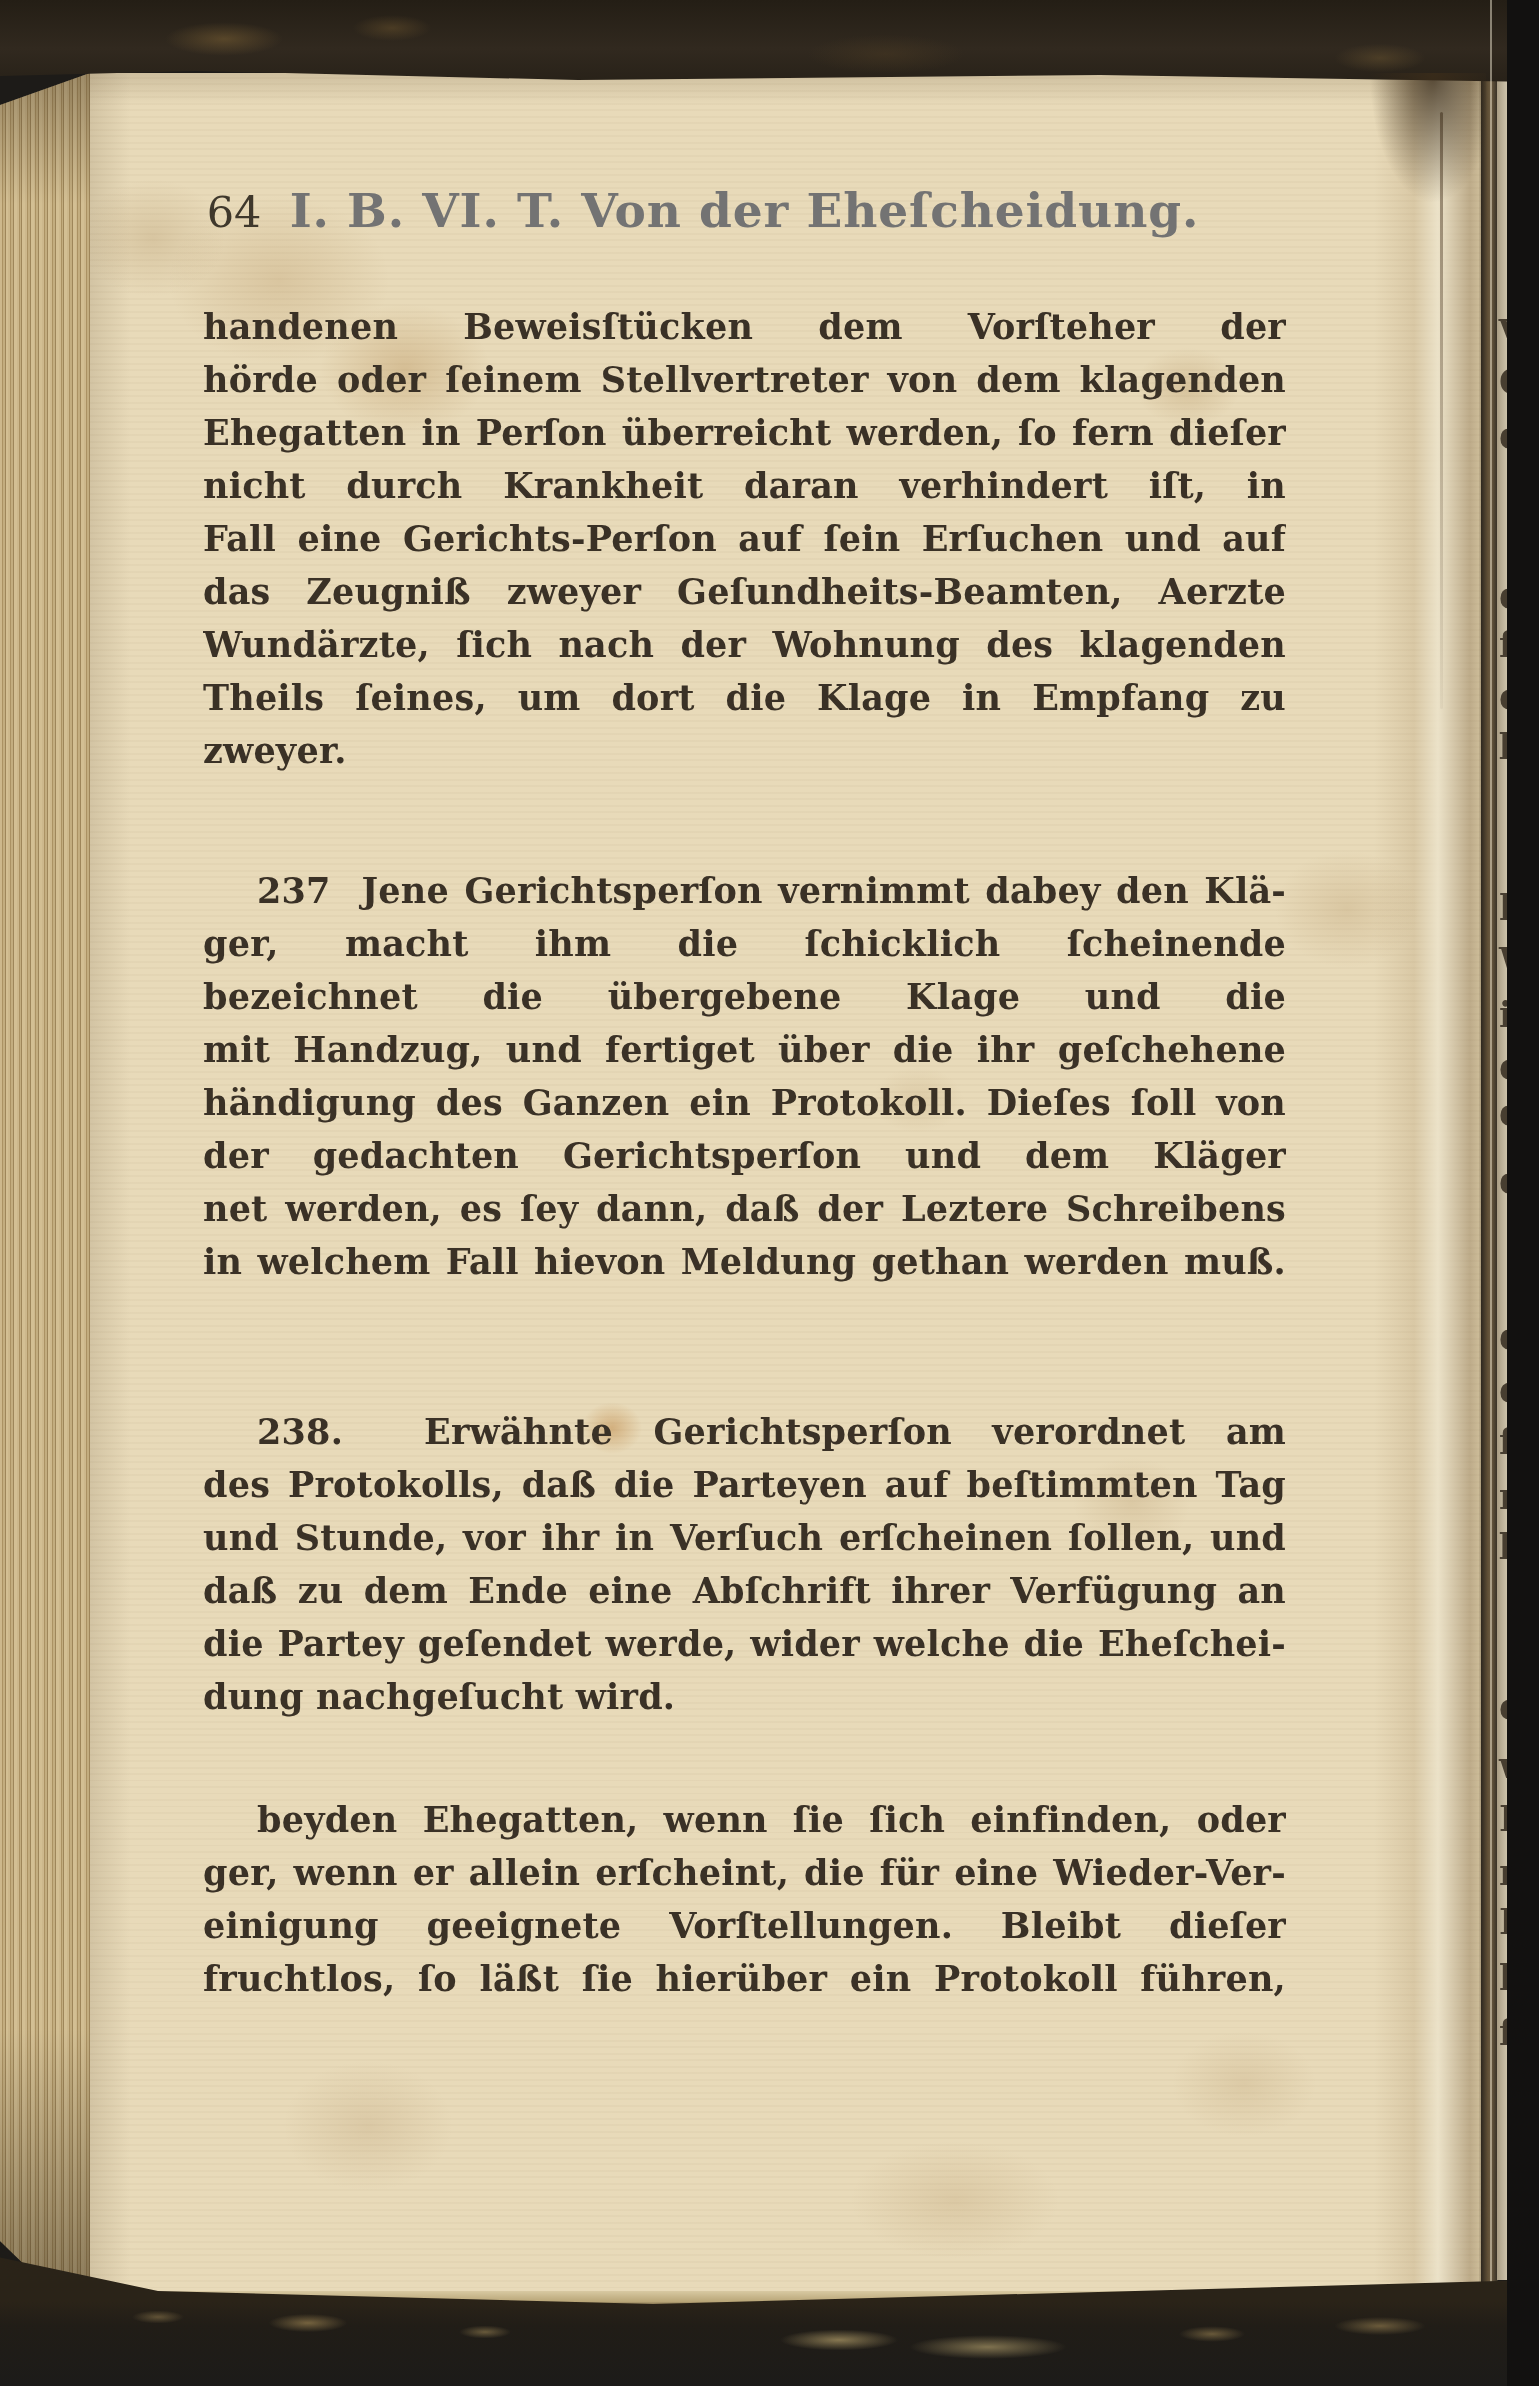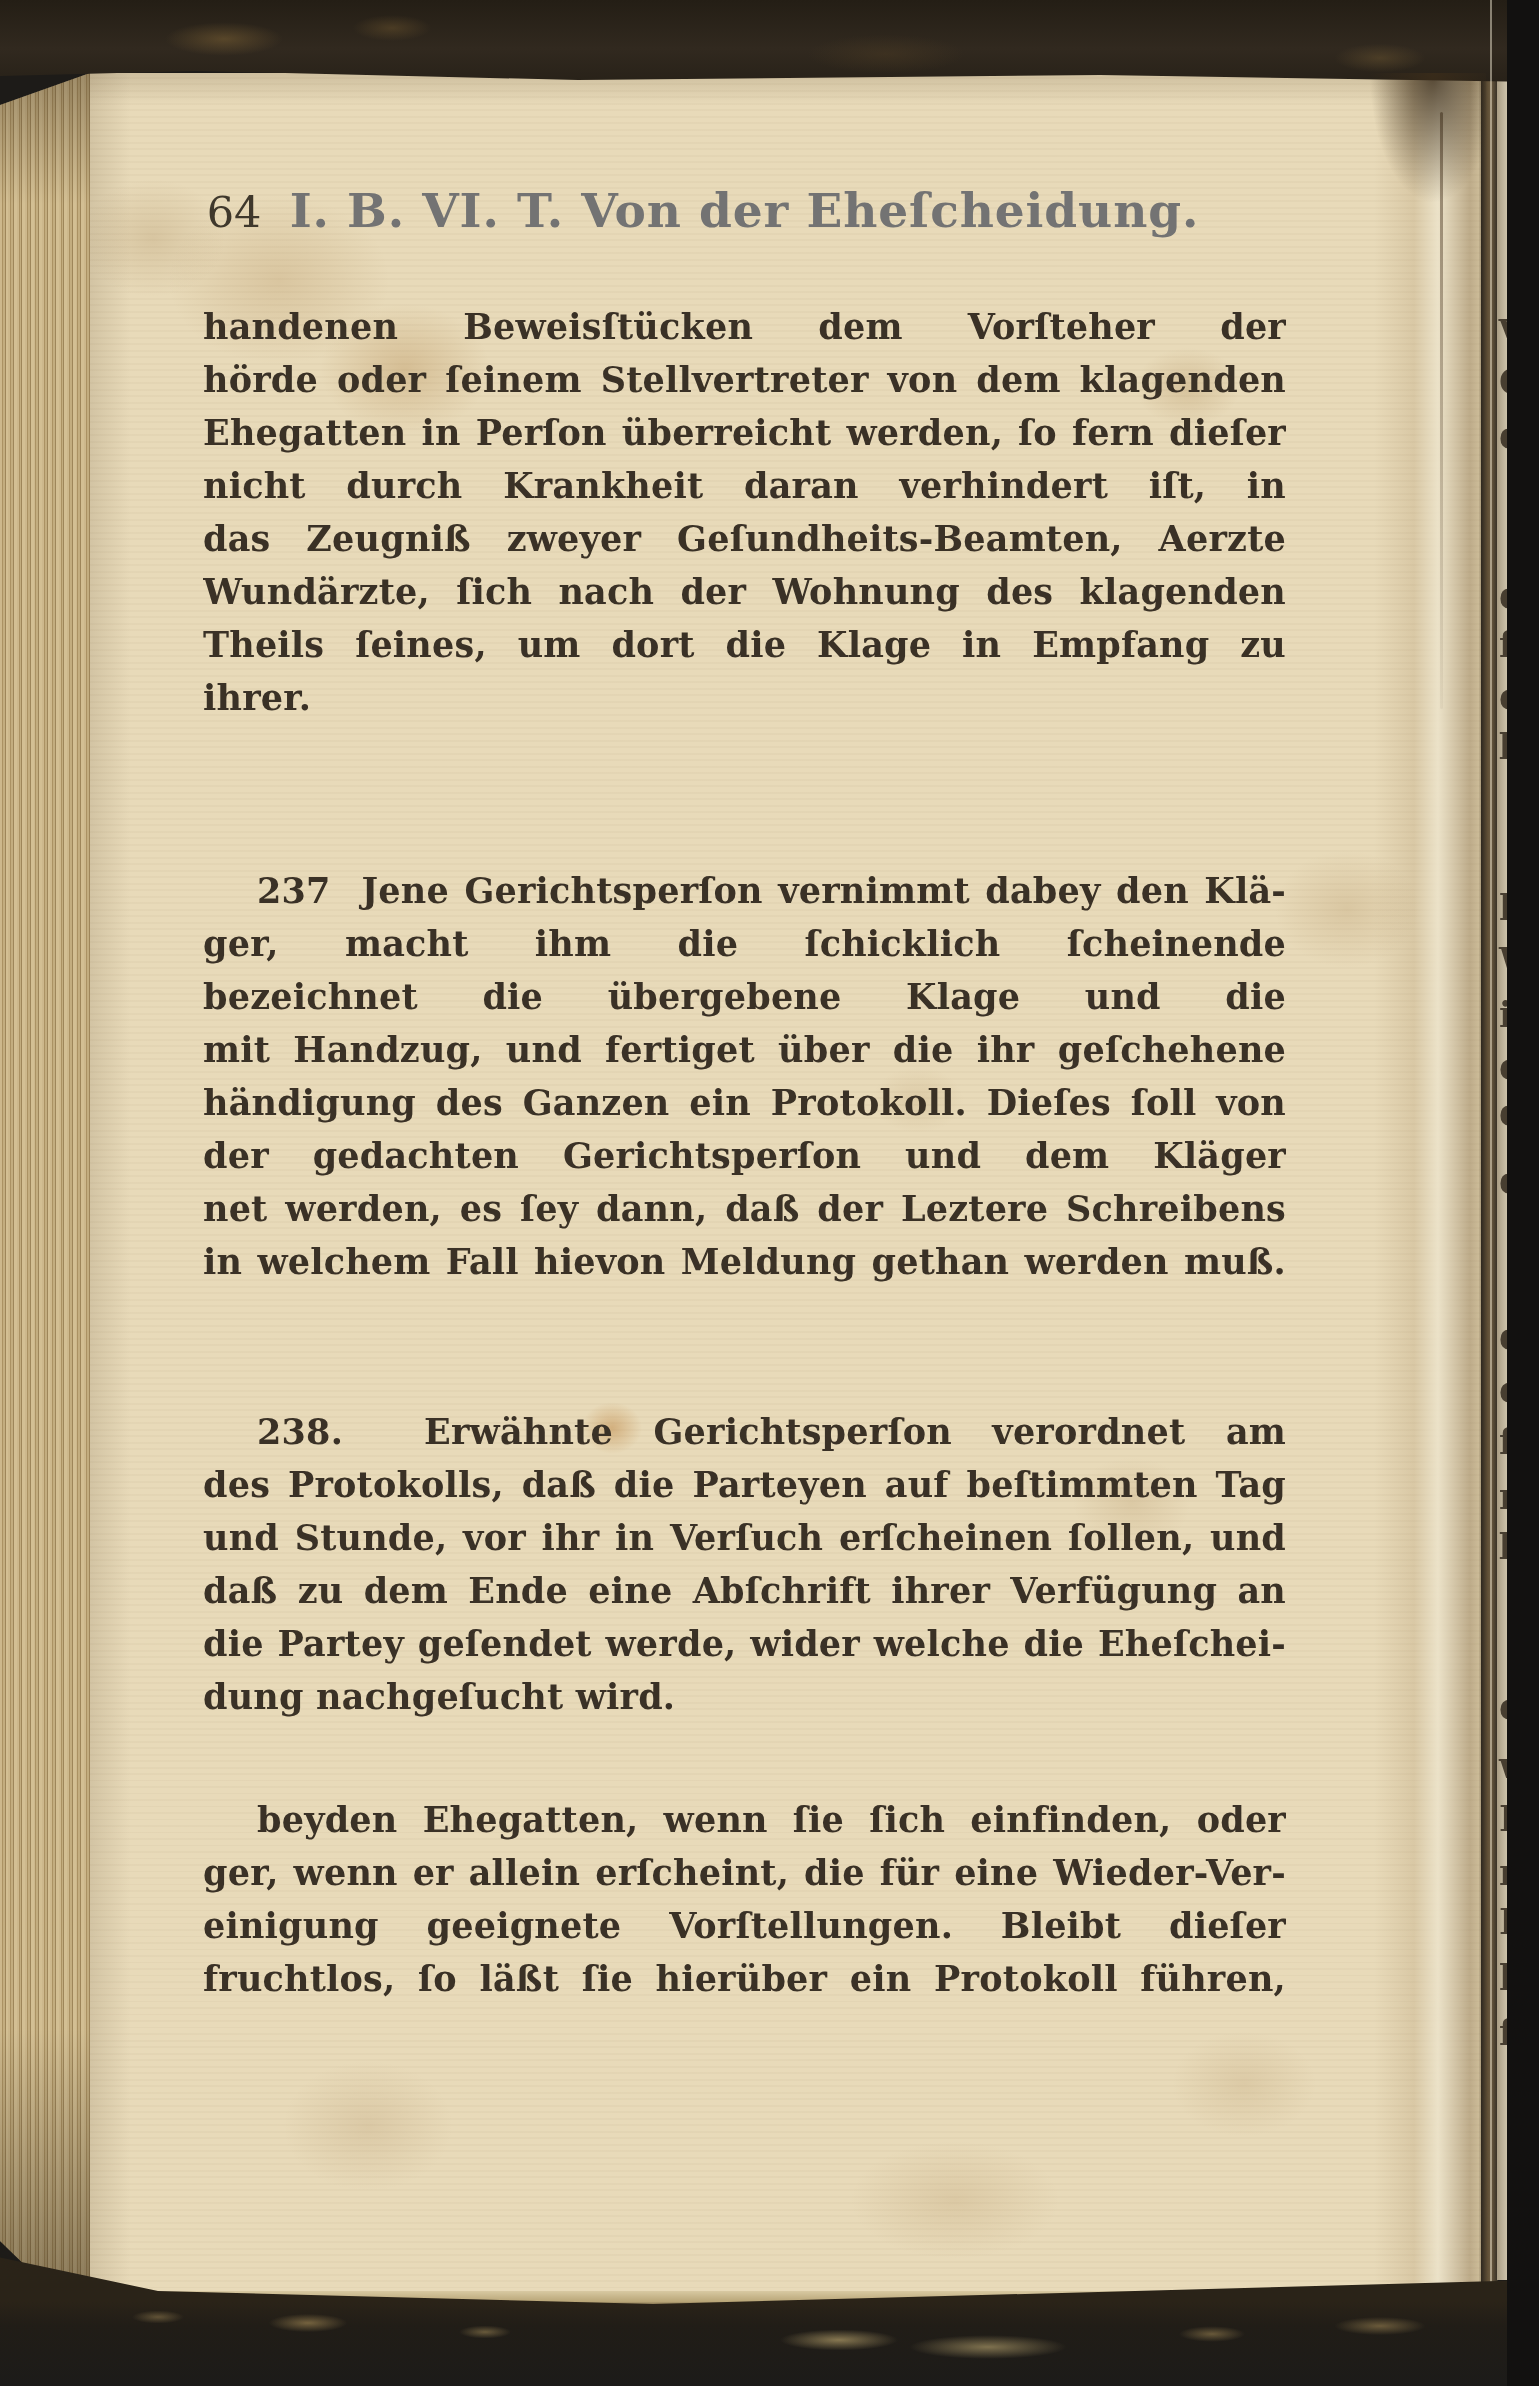--- a/index.html
+++ b/index.html
@@ -117,24 +117,25 @@
     <span class="pagenum">64</span>
     <div class="runtitle">I. B. VI. T.  Von der Eheſcheidung.</div>
   </div>
 
   <div class="textcol">
       <div class="para" style="top: 300px;">
         <div class="line">handenen Beweisſtücken dem Vorſteher der Gerichtsbe-</div>
         <div class="line">hörde oder ſeinem Stellvertreter von dem klagenden</div>
         <div class="line">Ehegatten in Perſon überreicht werden, ſo fern dieſer</div>
         <div class="line">nicht durch Krankheit daran verhindert iſt, in welchem</div>
+        <div class="line">Fall eine Gerichts-Perſon auf ſein Erſuchen und auf</div>
         <div class="line">das Zeugniß zweyer Geſundheits-Beamten, Aerzte oder</div>
         <div class="line">Wundärzte, ſich nach der Wohnung des klagenden</div>
         <div class="line">Theils ſeines, um dort die Klage in Empfang zu</div>
-        <div class="line last">ihrer.</div>
+        <div class="line last">zweyer.</div>
       </div>
       <div class="para indent" style="top: 864px;">
         <div class="line">237&nbsp;&nbsp;Jene Gerichtsperſon vernimmt dabey den Klä-</div>
         <div class="line">ger, macht ihm die ſchicklich ſcheinende Bemerkungen,</div>
         <div class="line">bezeichnet die übergebene Klage und die Beweisſtücke</div>
         <div class="line">mit Handzug, und fertiget über die ihr geſchehene Ein-</div>
         <div class="line">händigung des Ganzen ein Protokoll. Dieſes ſoll von</div>
         <div class="line">der gedachten Gerichtsperſon und dem Kläger unterzeich-</div>
         <div class="line">net werden, es ſey dann, daß der Leztere Schreibens</div>
         <div class="line">in welchem Fall hievon Meldung gethan werden muß.</div>

